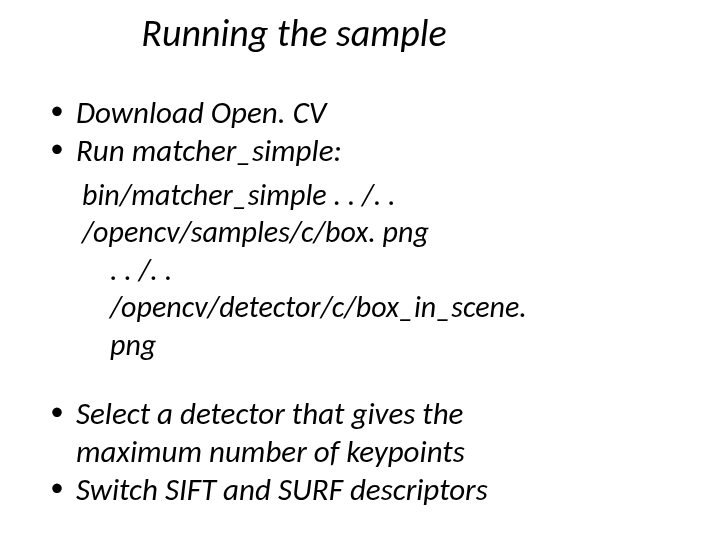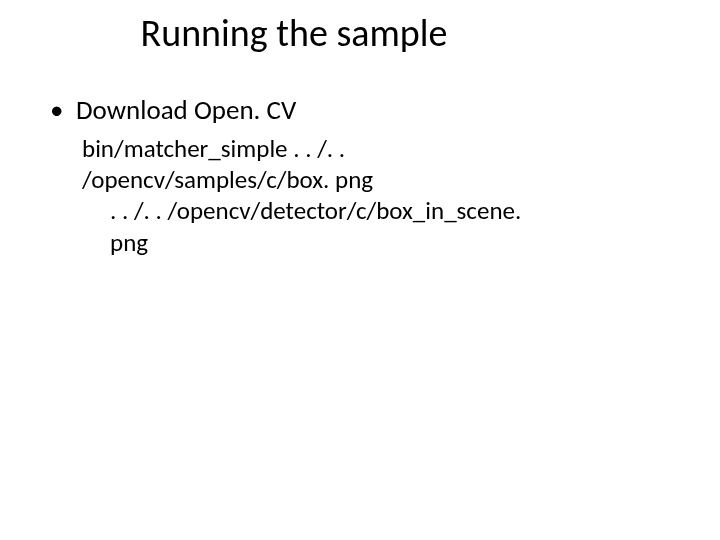--- a/index.html
+++ b/index.html
@@ -9,71 +9,77 @@
     height: 540px;
     background: #fff;
     font-family: Calibri, "Segoe UI", Arial, sans-serif;
     color: #000;
   }
   .slide {
     width: 588px;
     height: 540px;
     box-sizing: border-box;
     padding: 10px 40px 0 40px;
+    font-style: italic;
   }
   .title {
     text-align: center;
     font-size: 38px;
     font-weight: 400;
     margin: 0 0 38px 0;
     letter-spacing: 0px;
   }
   ul.top {
     list-style: none;
     margin: 0;
     padding: 0 0 0 10px;
-    font-size: 27px;
+    font-size: 31px;
     line-height: 1.22;
   }
   ul.top > li {
     position: relative;
     padding-left: 26px;
     margin: 0;
   }
   ul.top > li::before {
     content: "•";
     position: absolute;
     left: 0;
     top: 0;
     font-size: 27px;
   }
   .cmd {
-    font-size: 25px;
+    font-size: 30px;
     line-height: 1.25;
     margin: 6px 0 18px 0;
     padding-left: 42px;
   }
   .cmd .line2 {
     display: block;
     padding-left: 28px;
   }
   .gap {
     height: 14px;
   }
 </style>
 </head>
 <body>
 
 <div class="slide">
   <h1 class="title">Running the sample</h1>
 
   <ul class="top">
     <li><span>Download Open. CV</span></li>
+    <li><span>Run matcher_simple:</span></li>
   </ul>
 
   <div class="cmd">
     <span>bin/matcher_simple . . /. . /opencv/samples/c/box. png</span>
     <span class="line2">. . /. . /opencv/detector/c/box_in_scene. png</span>
   </div>
 
   <div class="gap"></div>
 
+  <ul class="top">
+    <li><span>Select a detector that gives the maximum number of keypoints</span></li>
+    <li><span>Switch SIFT and SURF descriptors</span></li>
+  </ul>
 </div>
 
 </body></html>

